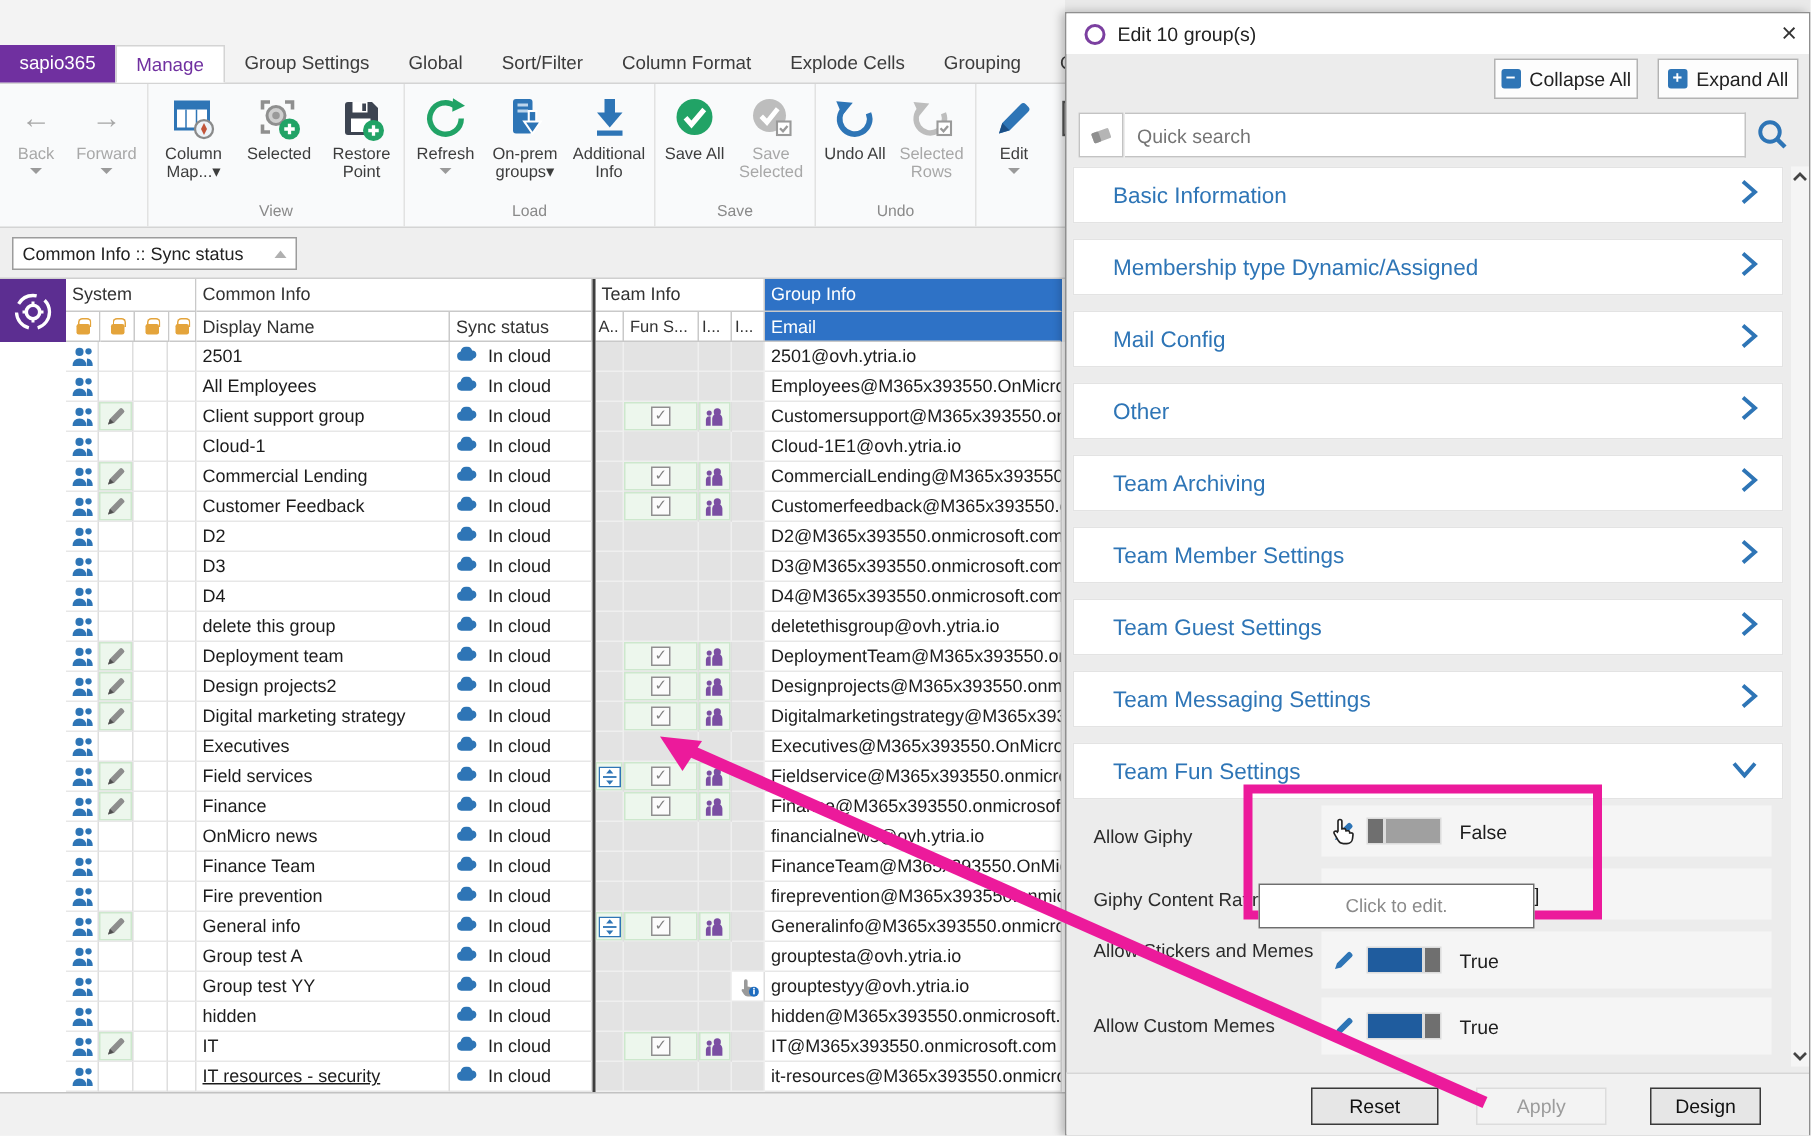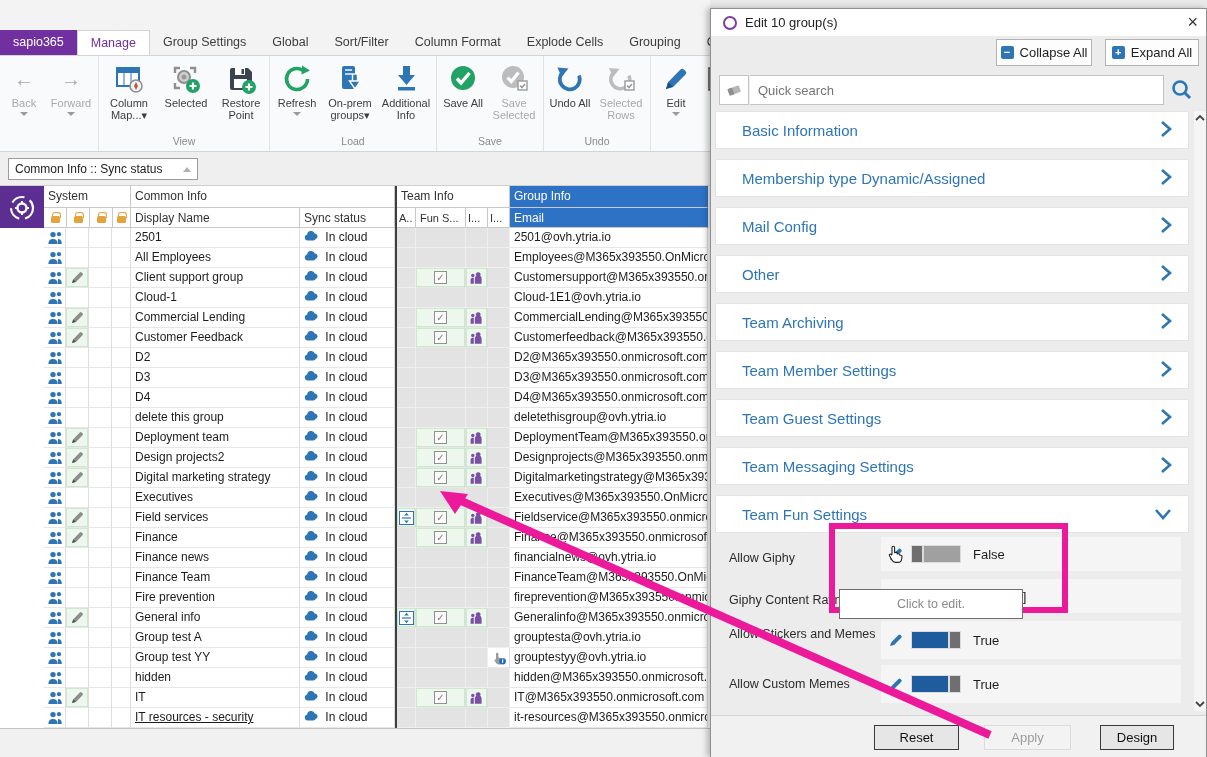--- a/index.html
+++ b/index.html
@@ -807,21 +807,21 @@
             <svg width="16" height="14" viewBox="0 0 16 14">
               <circle cx="6" cy="3.6" r="2.7" fill="#2e75b6"></circle>
               <path d="M1.4 13 q0-5 4.6-5 q4.6 0 4.6 5 z" fill="#2e75b6"></path>
               <circle cx="12" cy="3.2" r="2.1" fill="#2e75b6"></circle>
               <path d="M11 8 q3.8 0 3.8 5 h-4" fill="#2e75b6"></path>
             </svg>
           </div>
           <div class="gcell cc" style="left: 66px; width: 23px;"></div>
           <div class="gcell " style="left: 89px; width: 23px;"></div>
           <div class="gcell " style="left: 112px; width: 19px;"></div>
-          <div class="gcell txt" style="left: 131px; width: 169px;">Finance news</div>
+          <div class="gcell txt" style="left: 131px; width: 169px;">OnMicro news</div>
           <div class="gcell txt" style="left: 300px; width: 95px;"><svg width="15" height="10" viewBox="0 0 15 10">
               <path d="M3.6 9.5 a3.1 3.1 0 0 1 -.5-6.1 A4 4 0 0 1 10.8 2.6 a2.8 2.8 0 0 1 .7 5.5 q-.4 1.4-2 1.4z" fill="#2e75b6"></path>
             </svg> <span style="margin-left:3px">In cloud</span></div>
           <div class="gcell cc grey" style="left: 397px; width: 19px;"></div>
           <div class="gcell cc grey" style="left: 416px; width: 50px;"></div>
           <div class="gcell cc grey" style="left: 466px; width: 22px;"></div>
           <div class="gcell cc grey" style="left: 488px; width: 22px;"></div>
           <div class="gcell txt" style="left: 510px; width: 198px;">financialnews@ovh.ytria.io</div>
         </div>
         <div class="grow">

